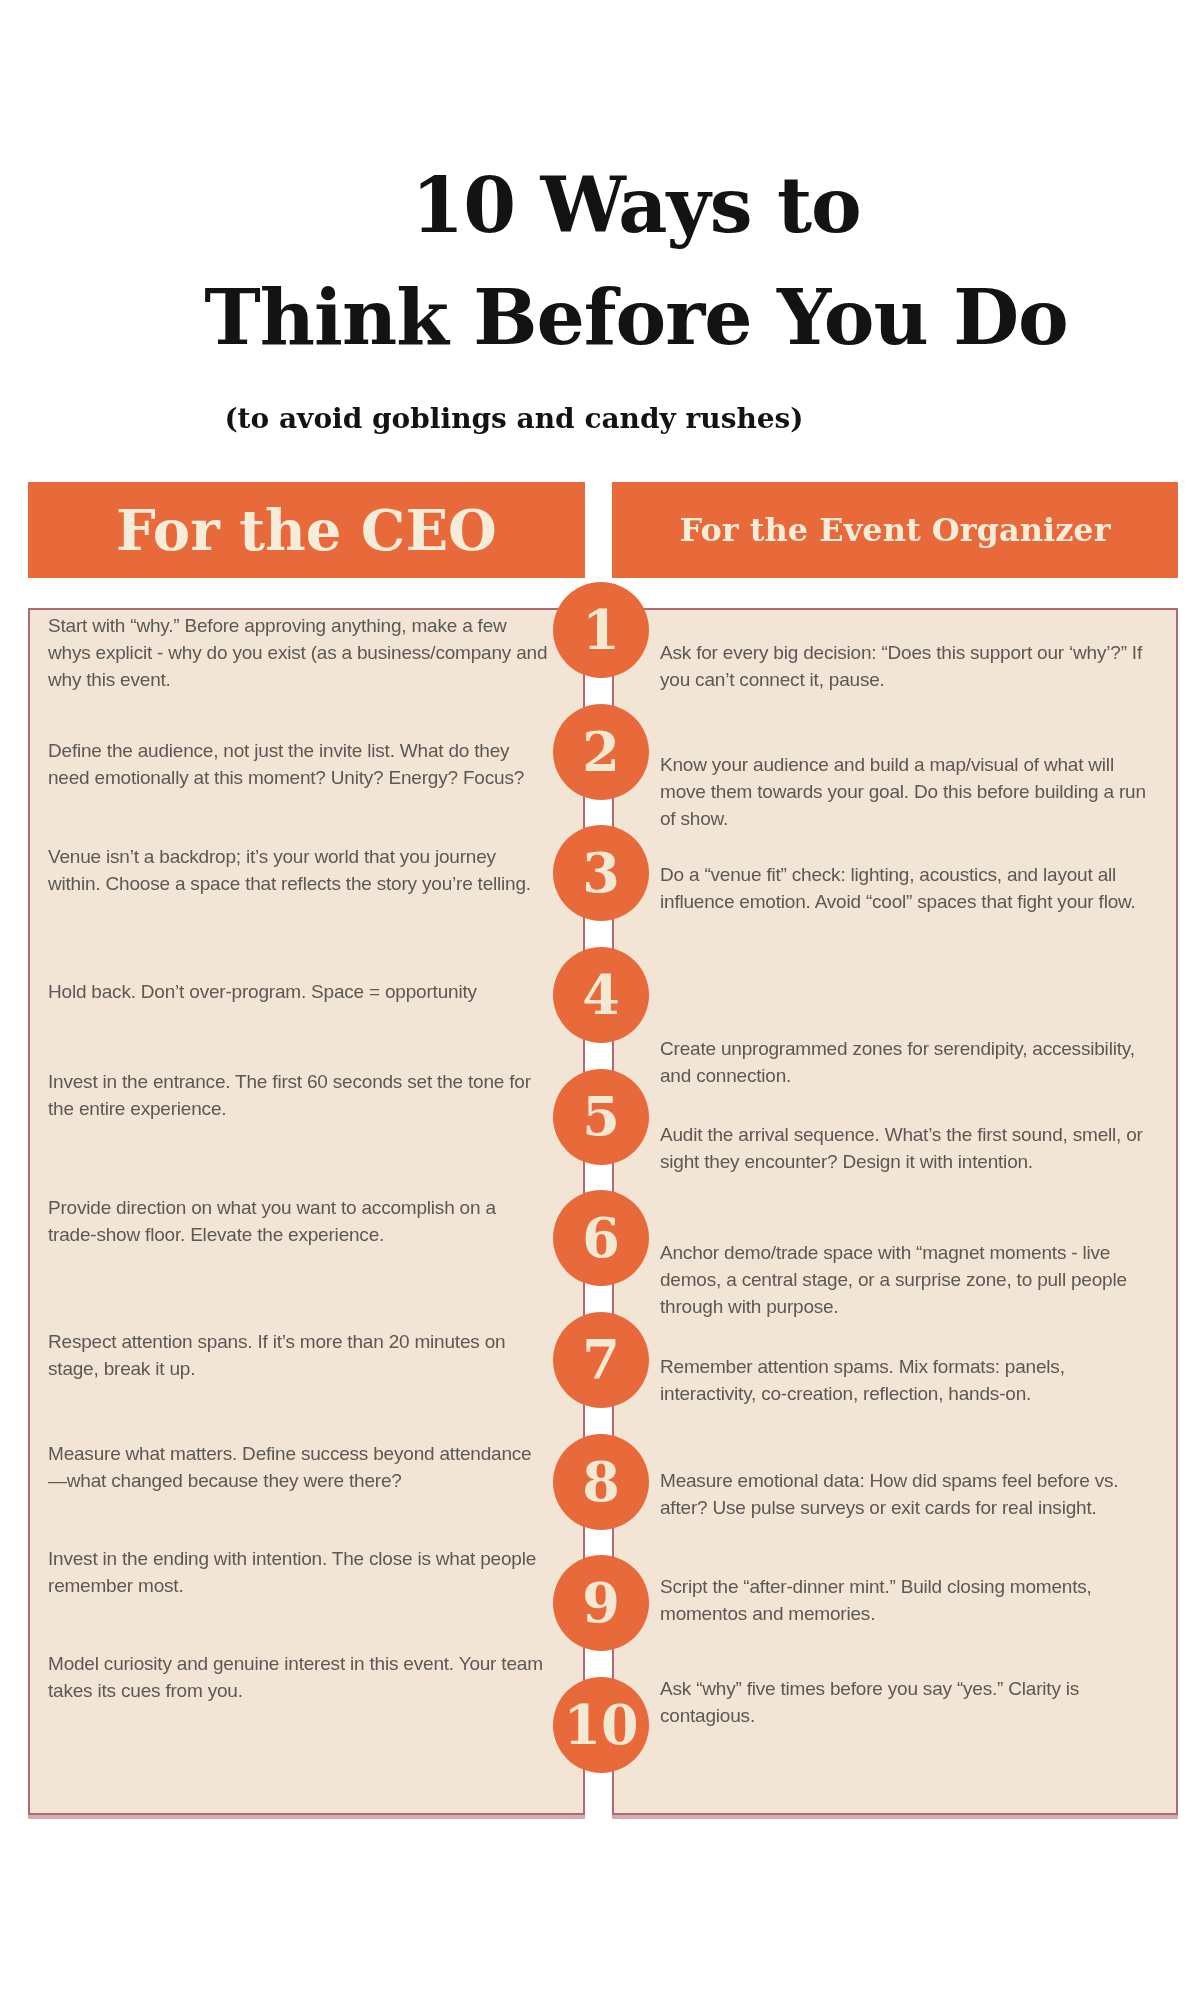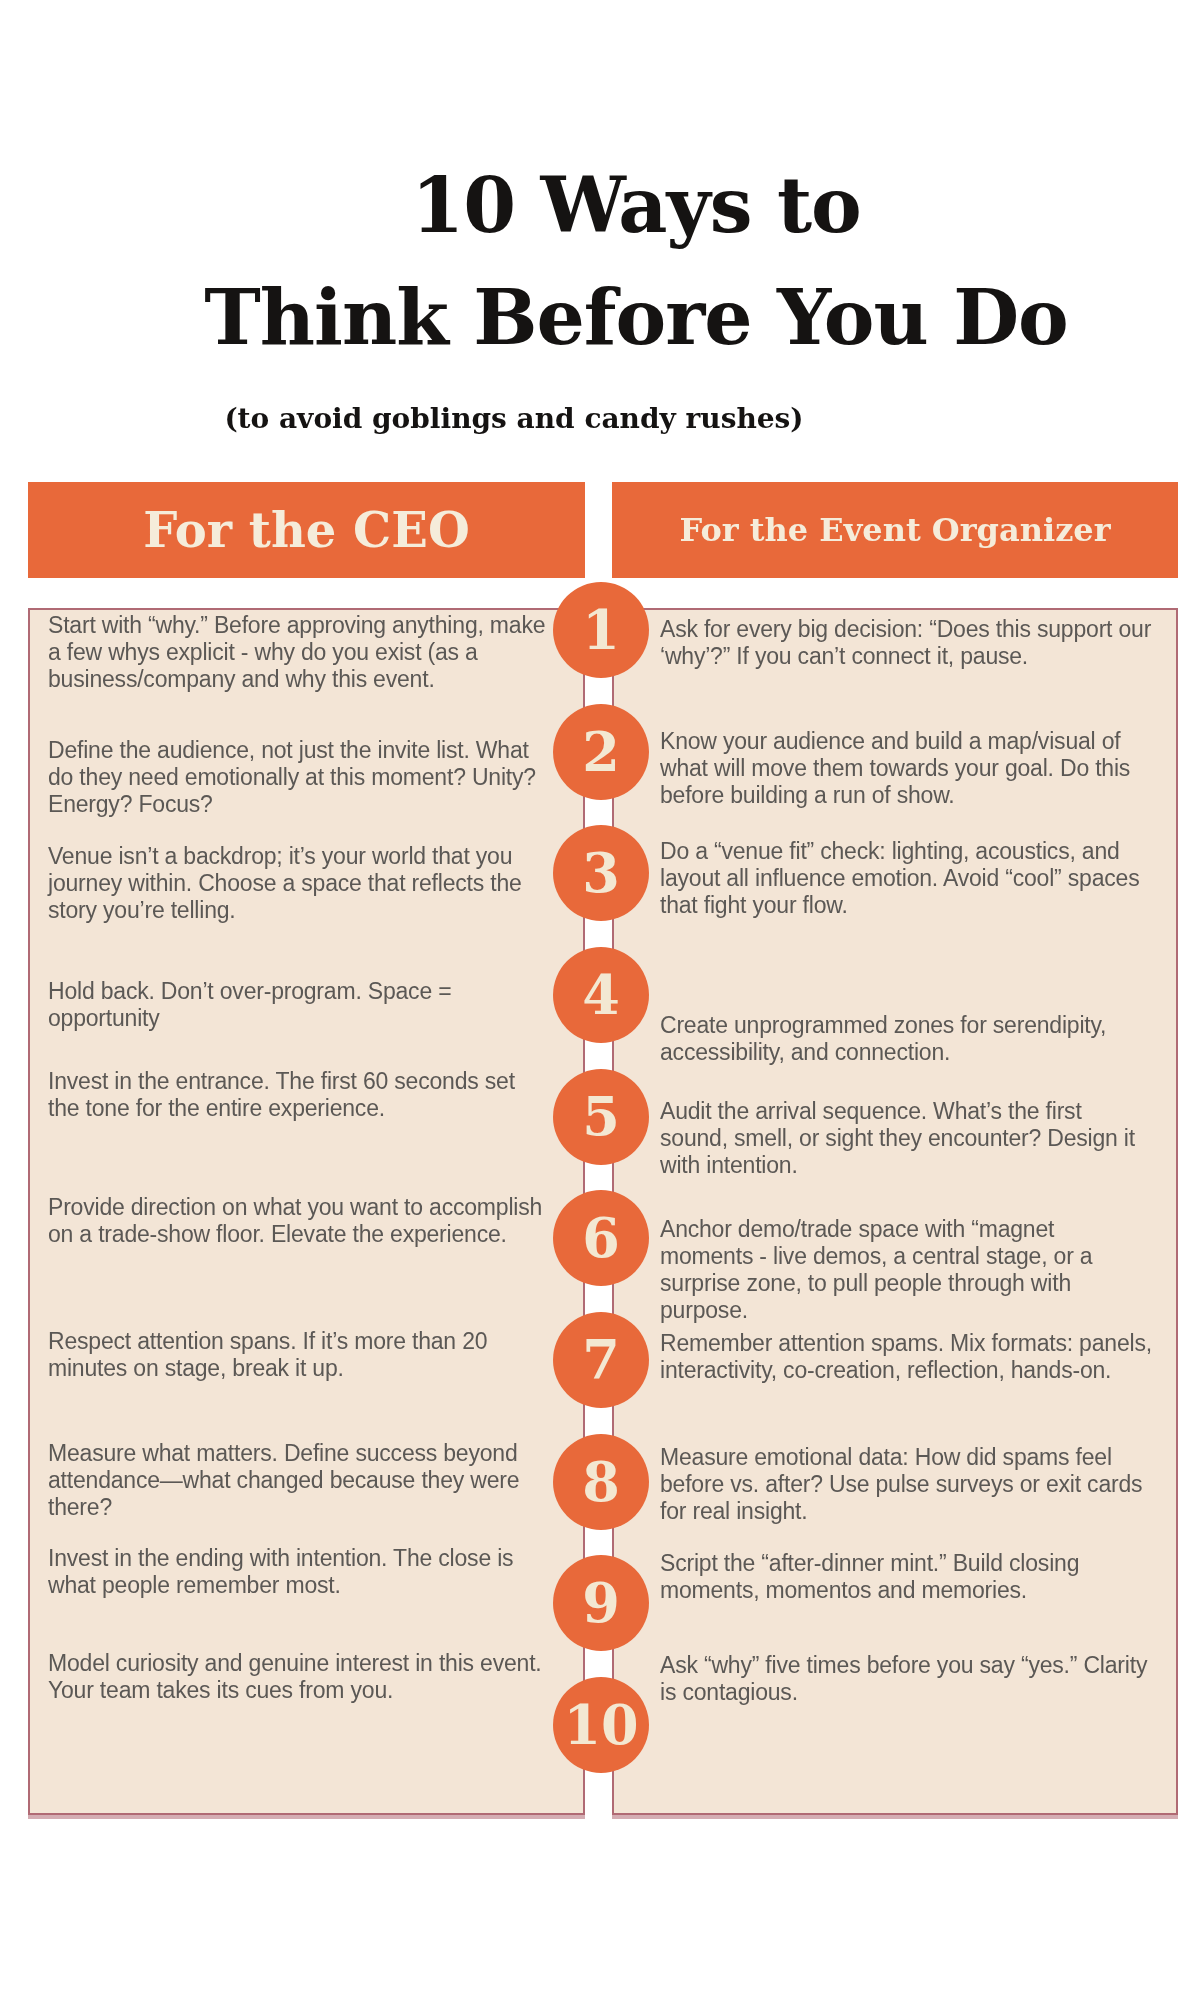--- a/index.html
+++ b/index.html
@@ -25,38 +25,38 @@
     font-weight:700;font-size:28px;
   }
   .bar{
     position:absolute;top:482px;height:96px;
     background:#E8693A;
     display:flex;align-items:center;justify-content:center;
     color:#F5ECDA;
     font-family:"DejaVu Serif", serif;
     font-weight:700;
   }
-  .bar-left{left:28px;width:557px;font-size:48px;}
+  .bar-left{left:28px;width:557px;font-size:56px;}
   .bar-right{left:612px;width:566px;font-size:32px;}
   .panel{
     position:absolute;top:608px;height:1207px;
     background:#F3E5D6;
     border:2px solid #B06A74;
     box-sizing:border-box;
     box-shadow:0 4px 0 rgba(176,106,116,0.55);
   }
   .panel-left{left:28px;width:557px;}
   .panel-right{left:612px;width:566px;}
   .tip{
     position:absolute;
     color:#5B5855;
-    font-size:23px;line-height:27px;letter-spacing:-0.2px;
+    font-size:19px;line-height:27px;letter-spacing:-0.2px;
   }
   .ceo-tip{left:48px;width:500px;}
-  .org-tip{left:660px;width:492px;}
+  .org-tip{left:660px;width:492px;margin-top:23px;}
   .badge{
     position:absolute;left:553px;width:96px;height:96px;
     background:#E8693A;border-radius:50%;
     display:flex;align-items:center;justify-content:center;
     color:#F3E8D2;
     font-family:"DejaVu Serif", serif;
     font-weight:700;font-size:54px;
   }
 </style>
 </head>

